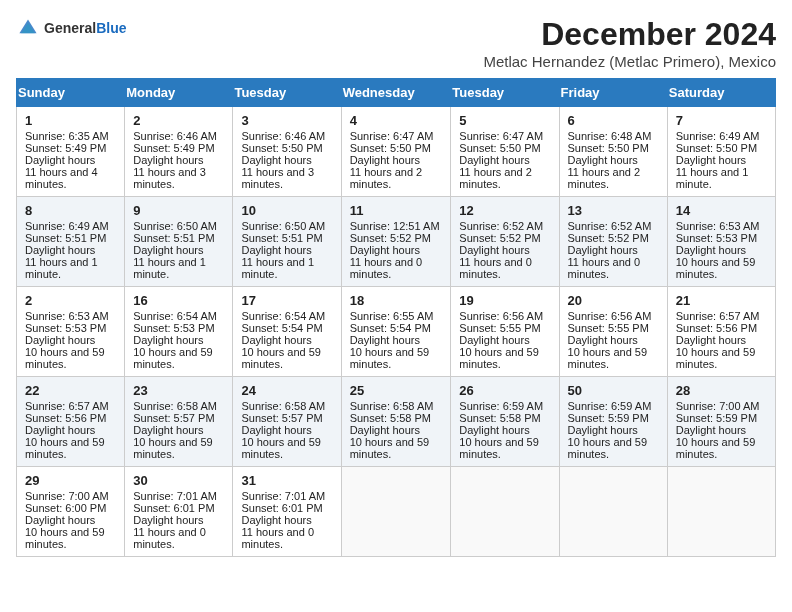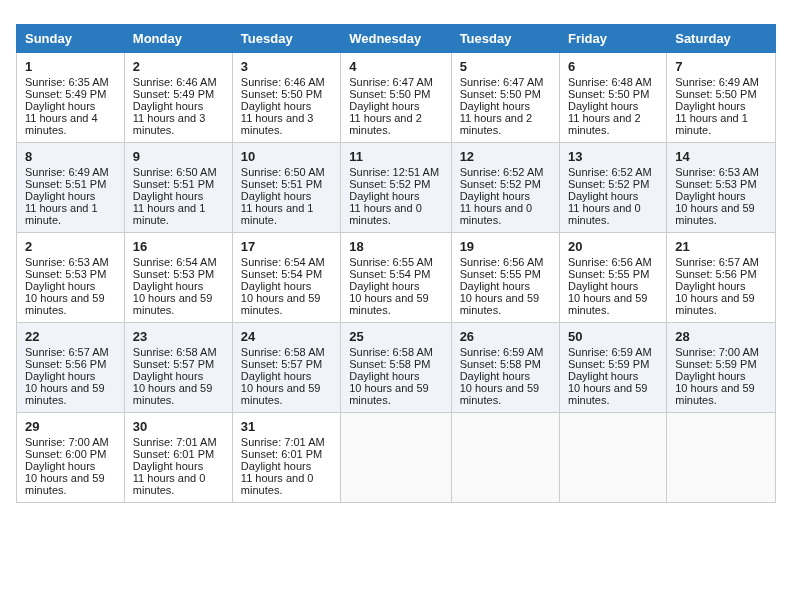--- a/index.html
+++ b/index.html
@@ -49,21 +49,21 @@
     }
     .calendar {
       width: 100%;
       border-collapse: collapse;
       margin-top: 8px;
     }
     .calendar th {
       background: #2a7abf;
       color: #fff;
       text-align: left;
-      padding: 6px 8px;
+      padding: 6px 1px;
       font-size: 13px;
       font-weight: bold;
       border: 1px solid #2a7abf;
     }
     .calendar td {
       vertical-align: top;
       padding: 6px 8px;
       border: 1px solid #ccc;
       font-size: 11px;
       color: #222;
@@ -81,21 +81,34 @@
       margin-bottom: 2px;
     }
     .cell-empty {
       background: #f9f9f9 !important;
     }
   </style>
 </head>
 <body>
 
 <div class="header">
+  <div class="logo">
+    <svg class="logo-icon" viewBox="0 0 28 28" xmlns="http://www.w3.org/2000/svg">
+      <rect x="0" y="0" width="28" height="28" fill="white"></rect>
+
+      <polygon points="14,4 24,20 4,20" fill="#1a6bbf" opacity="0.8"></polygon>
+      <polygon points="14,8 22,20 6,20" fill="#2a9abf" opacity="0.6"></polygon>
+    </svg>
+    <div>
+      <span class="logo-text-general">General</span><span class="logo-text-blue">Blue</span>
+    </div>
+  </div>
   <div class="title-block">
+    <div class="month-title">December 2024</div>
+    <div class="location-title">Metlac Hernandez (Metlac Primero), Mexico</div>
   </div>
 </div>
 
 <table class="calendar">
   <thead>
     <tr>
     <th>Sunday</th>
         <th>Monday</th>
         <th>Tuesday</th>
         <th>Wednesday</th>

